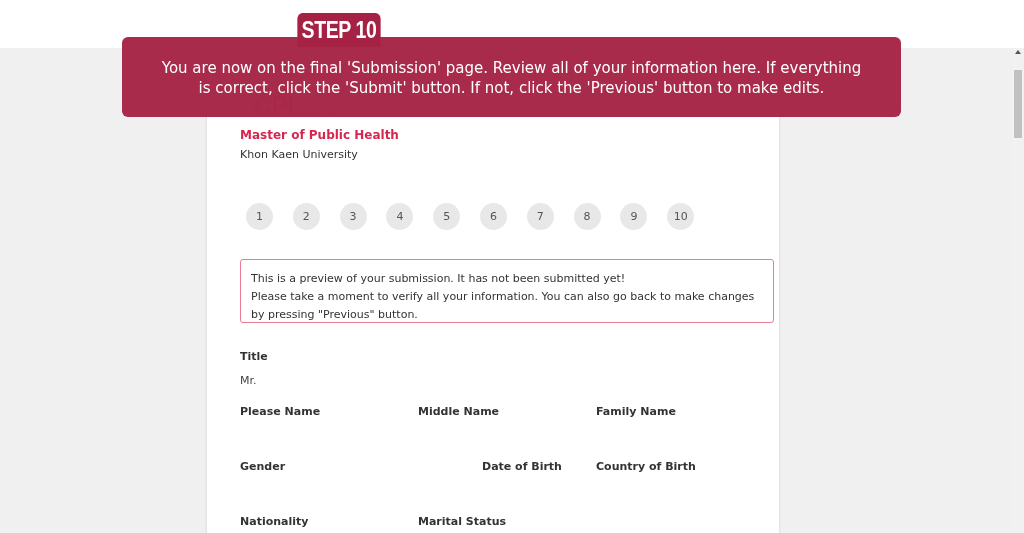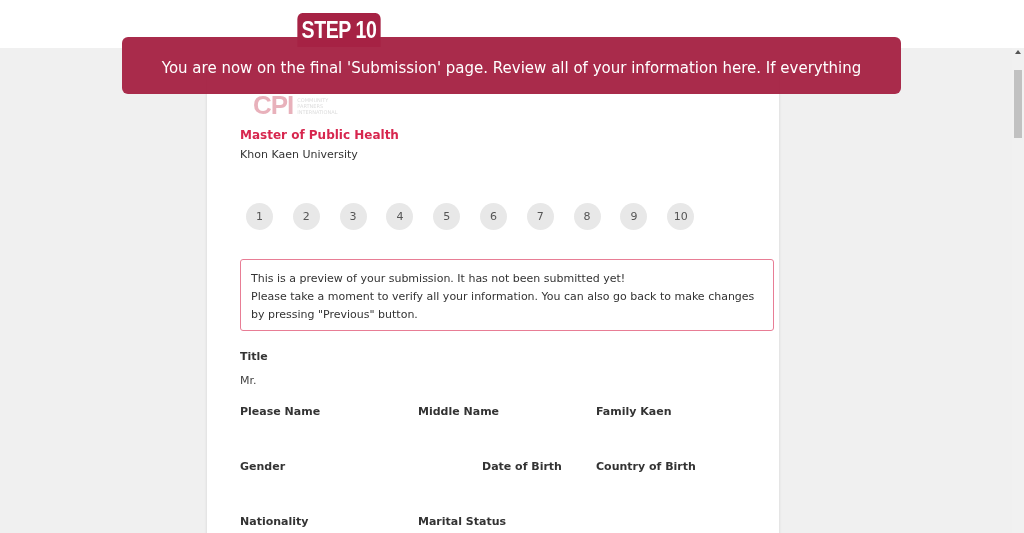--- a/index.html
+++ b/index.html
@@ -9,24 +9,24 @@
   .scroll-up { position: absolute; top: 2px; left: 3px; width: 0; height: 0; border-left: 3px solid transparent; border-right: 3px solid transparent; border-bottom: 4px solid #555; }
   .scroll-thumb { position: absolute; top: 22px; left: 2px; width: 8px; height: 68px; background: #c1c1c1; }
   .card { position: absolute; left: 207px; top: 70px; width: 572px; height: 470px; background: #ffffff; box-shadow: 0 0 3px rgba(0,0,0,0.12); }
   .logo { position: absolute; left: 253px; top: 90px; display: flex; align-items: center; opacity: 0.35; }
   .logo-mark { font-family: "Liberation Sans", sans-serif; font-weight: bold; font-size: 26px; color: #c0223e; letter-spacing: -1px; }
   .logo-text { font-size: 5px; color: #999; line-height: 6px; margin-left: 4px; text-transform: uppercase; }
   .program-title { position: absolute; left: 240px; top: 128px; font-size: 12px; font-weight: bold; color: #d7264e; font-family: "DejaVu Sans", sans-serif; }
   .university { position: absolute; left: 240px; top: 148px; font-size: 11px; color: #333; }
   .steps { position: absolute; left: 246px; top: 203px; display: flex; gap: 0; }
   .step { width: 27px; height: 27px; border-radius: 50%; background: #e8e8e8; color: #555; font-size: 11px; display: flex; align-items: center; justify-content: center; margin-right: 19.8px; }
-  .notice { position: absolute; left: 240px; top: 259px; width: 534px; height: 72px; border: 1px solid #e87d95; border-radius: 3px; padding: 10px 10px; font-size: 11px; color: #333; line-height: 18px; }
+  .notice { position: absolute; left: 240px; top: 259px; width: 534px; height: 64px; border: 1px solid #e87d95; border-radius: 3px; padding: 10px 10px; font-size: 11px; color: #333; line-height: 18px; }
   .field-label { position: absolute; font-size: 11px; font-weight: bold; color: #333; }
   .field-value { position: absolute; font-size: 11px; color: #444; }
-  .tooltip { position: absolute; left: 122px; top: 37px; width: 779px; height: 57px; background: rgba(166, 34, 68, 0.96); border-radius: 6px; color: #ffffff; font-size: 15px; text-align: center; line-height: 20px; padding-top: 21px; }
+  .tooltip { position: absolute; left: 122px; top: 37px; width: 779px; height: 80px; background: rgba(166, 34, 68, 0.96); border-radius: 6px; color: #ffffff; font-size: 15px; text-align: center; line-height: 20px; padding-top: 21px; }
   .step-tab { position: absolute; left: 290px; top: 13px; width: 98px; height: 34px; background: #a62244; border-radius: 6px 6px 0 0; color: #fff; font-family: "Liberation Sans", sans-serif; font-weight: bold; font-size: 23px; text-align: center; line-height: 34px; letter-spacing: -0.5px; transform: scaleX(0.85); }
 </style>
 </head>
 <body>
 
 <div class="page-bg"></div>
 
 <div class="scrollbar">
   <div class="scroll-up"></div>
   <div class="scroll-thumb"></div>
@@ -62,25 +62,26 @@
 <div class="notice">
   <div>This is a preview of your submission. It has not been submitted yet!</div>
   <div>Please take a moment to verify all your information. You can also go back to make changes by pressing "Previous" button.</div>
 </div>
 
 <div class="field-label" style="left:240px; top:350px;">Title</div>
 <div class="field-value" style="left:240px; top:374px;">Mr.</div>
 
 <div class="field-label" style="left:240px; top:405px;">Please Name</div>
 <div class="field-label" style="left:418px; top:405px;">Middle Name</div>
-<div class="field-label" style="left:596px; top:405px;">Family Kaen</div>
+<div class="field-label" style="left:596px; top:405px;">Family Name</div>
 
 <div class="field-label" style="left:240px; top:460px;">Gender</div>
 <div class="field-label" style="left:434px; top:460px;margin-left:48px;">Date of Birth</div>
 <div class="field-label" style="left:596px; top:460px;">Country of Birth</div>
 
 <div class="field-label" style="left:240px; top:515px;">Nationality</div>
 <div class="field-label" style="left:418px; top:515px;">Marital Status</div>
 
 <div class="tooltip">
   <div>You are now on the final 'Submission' page. Review all of your information here. If everything</div>
+  <div>is correct, click the 'Submit' button. If not, click the 'Previous' button to make edits.</div>
 </div>
 <div class="step-tab">STEP 10</div>
 
 </body></html>

